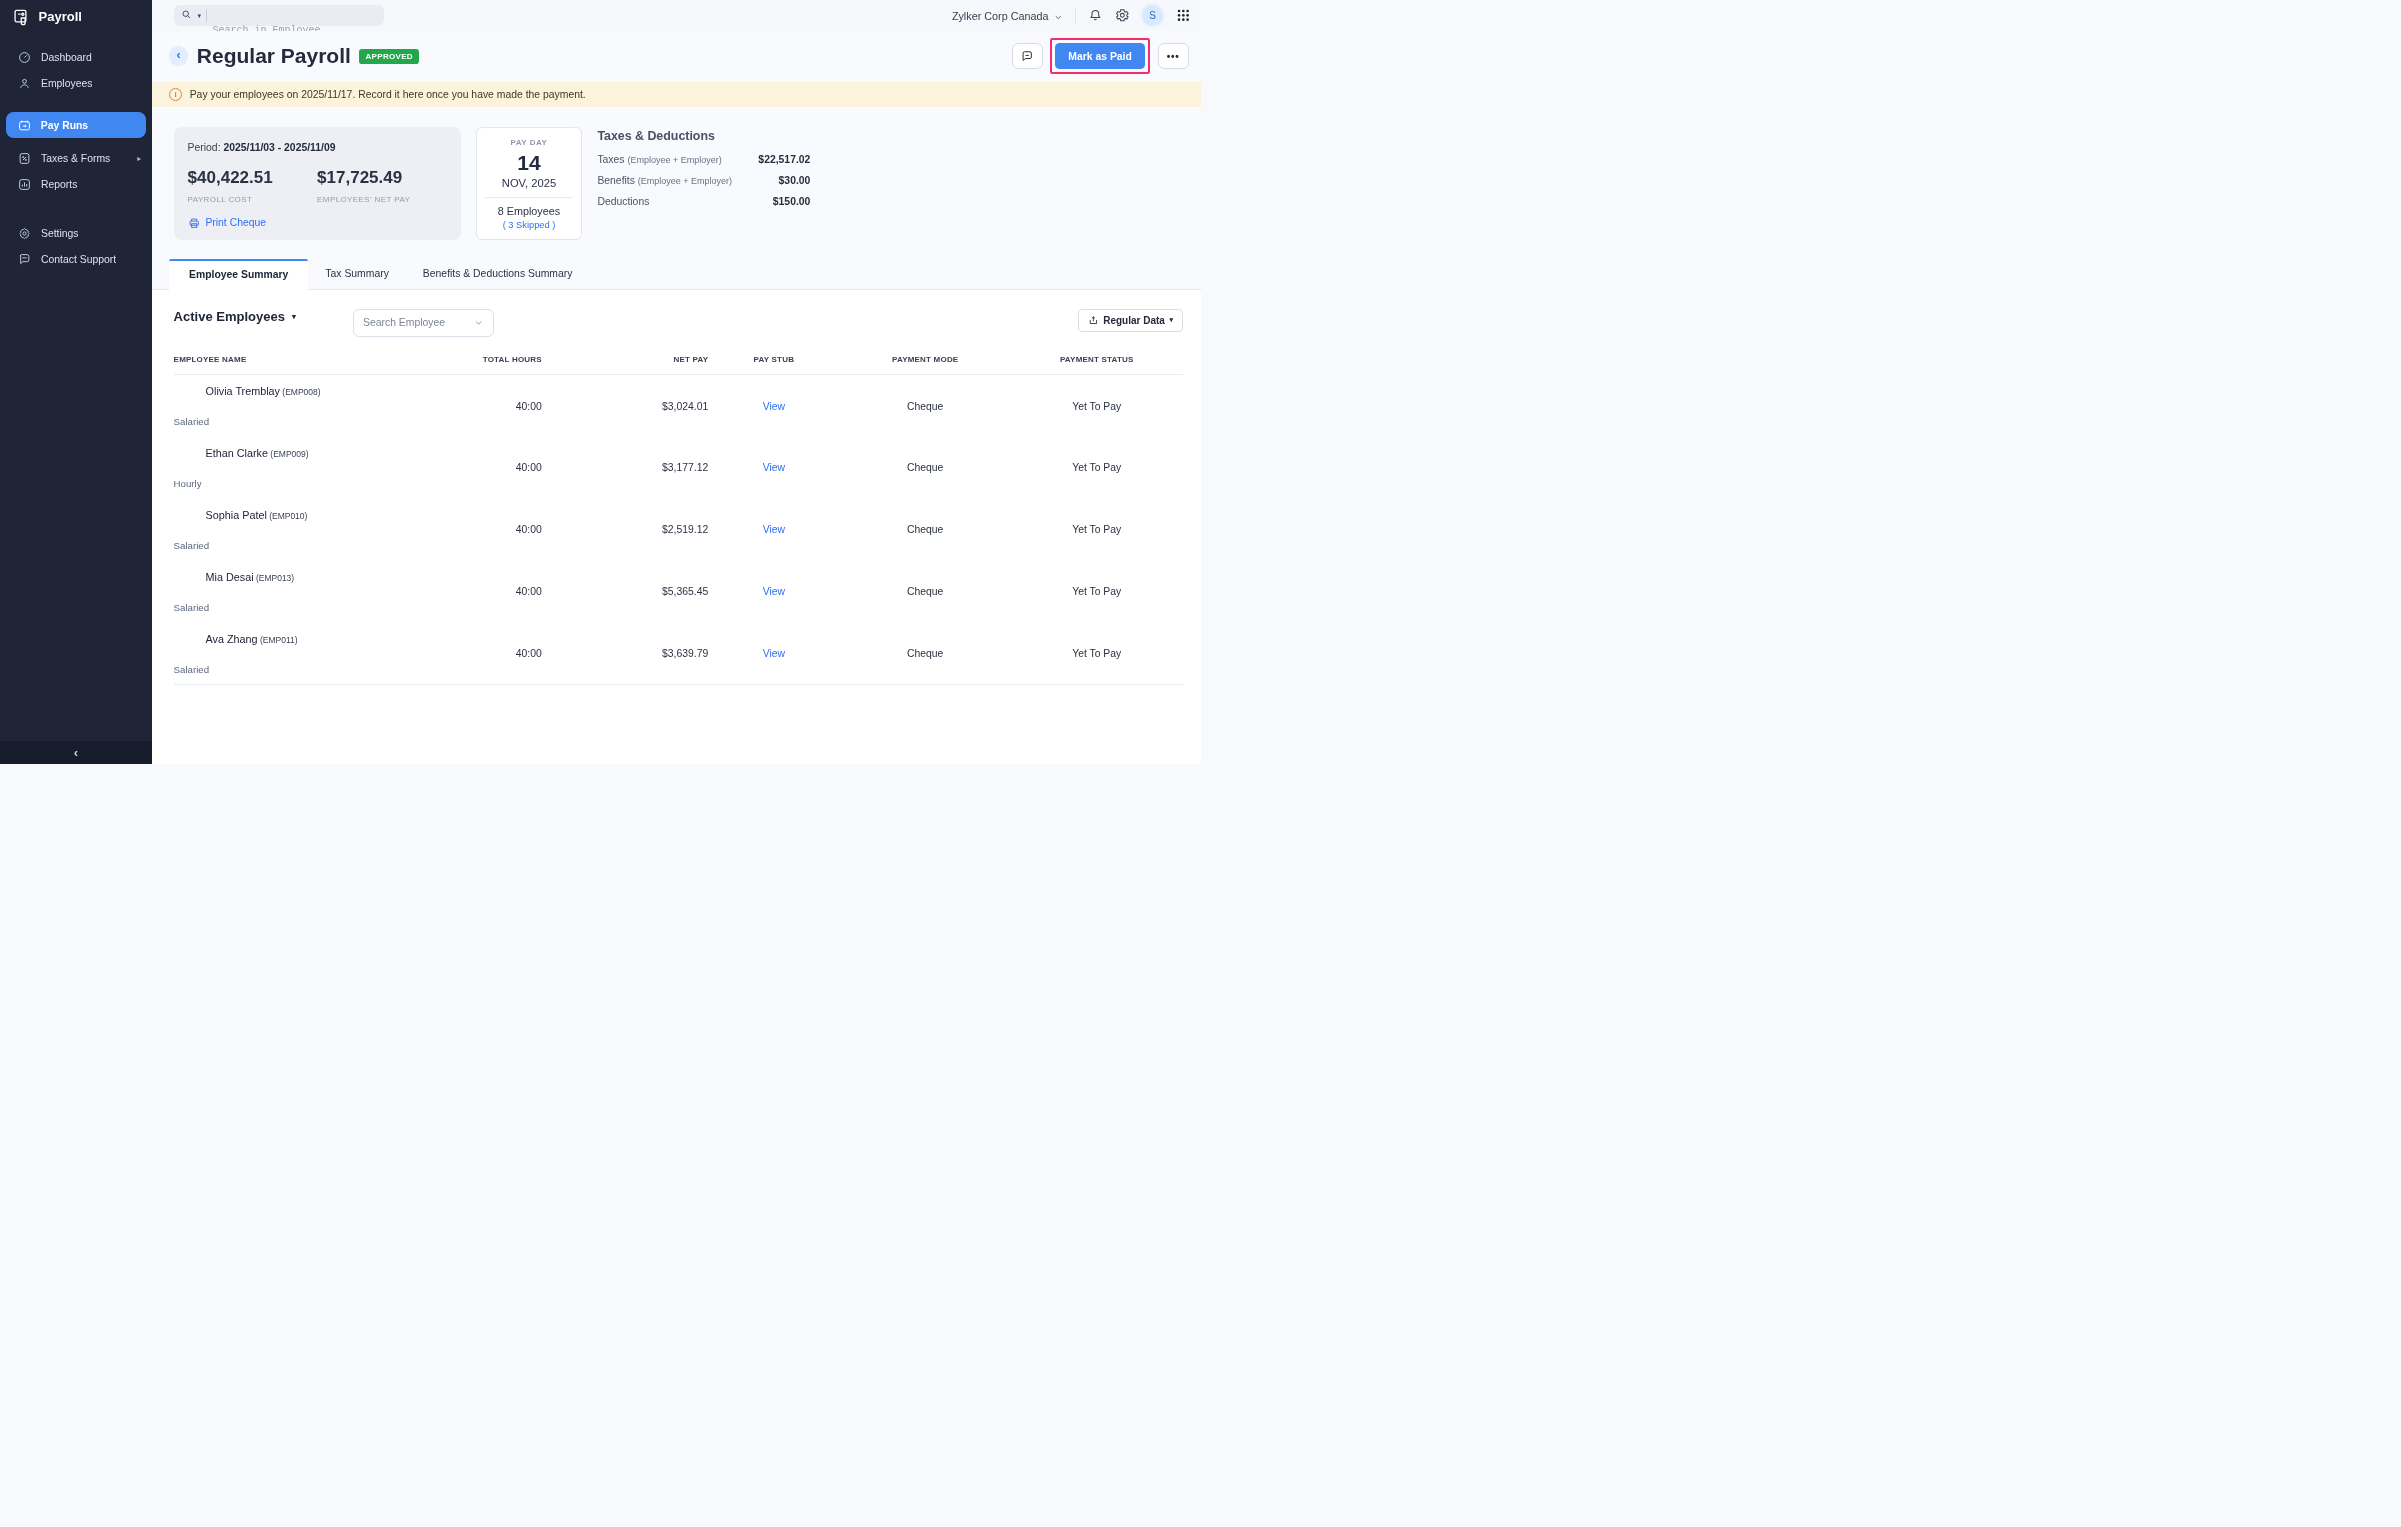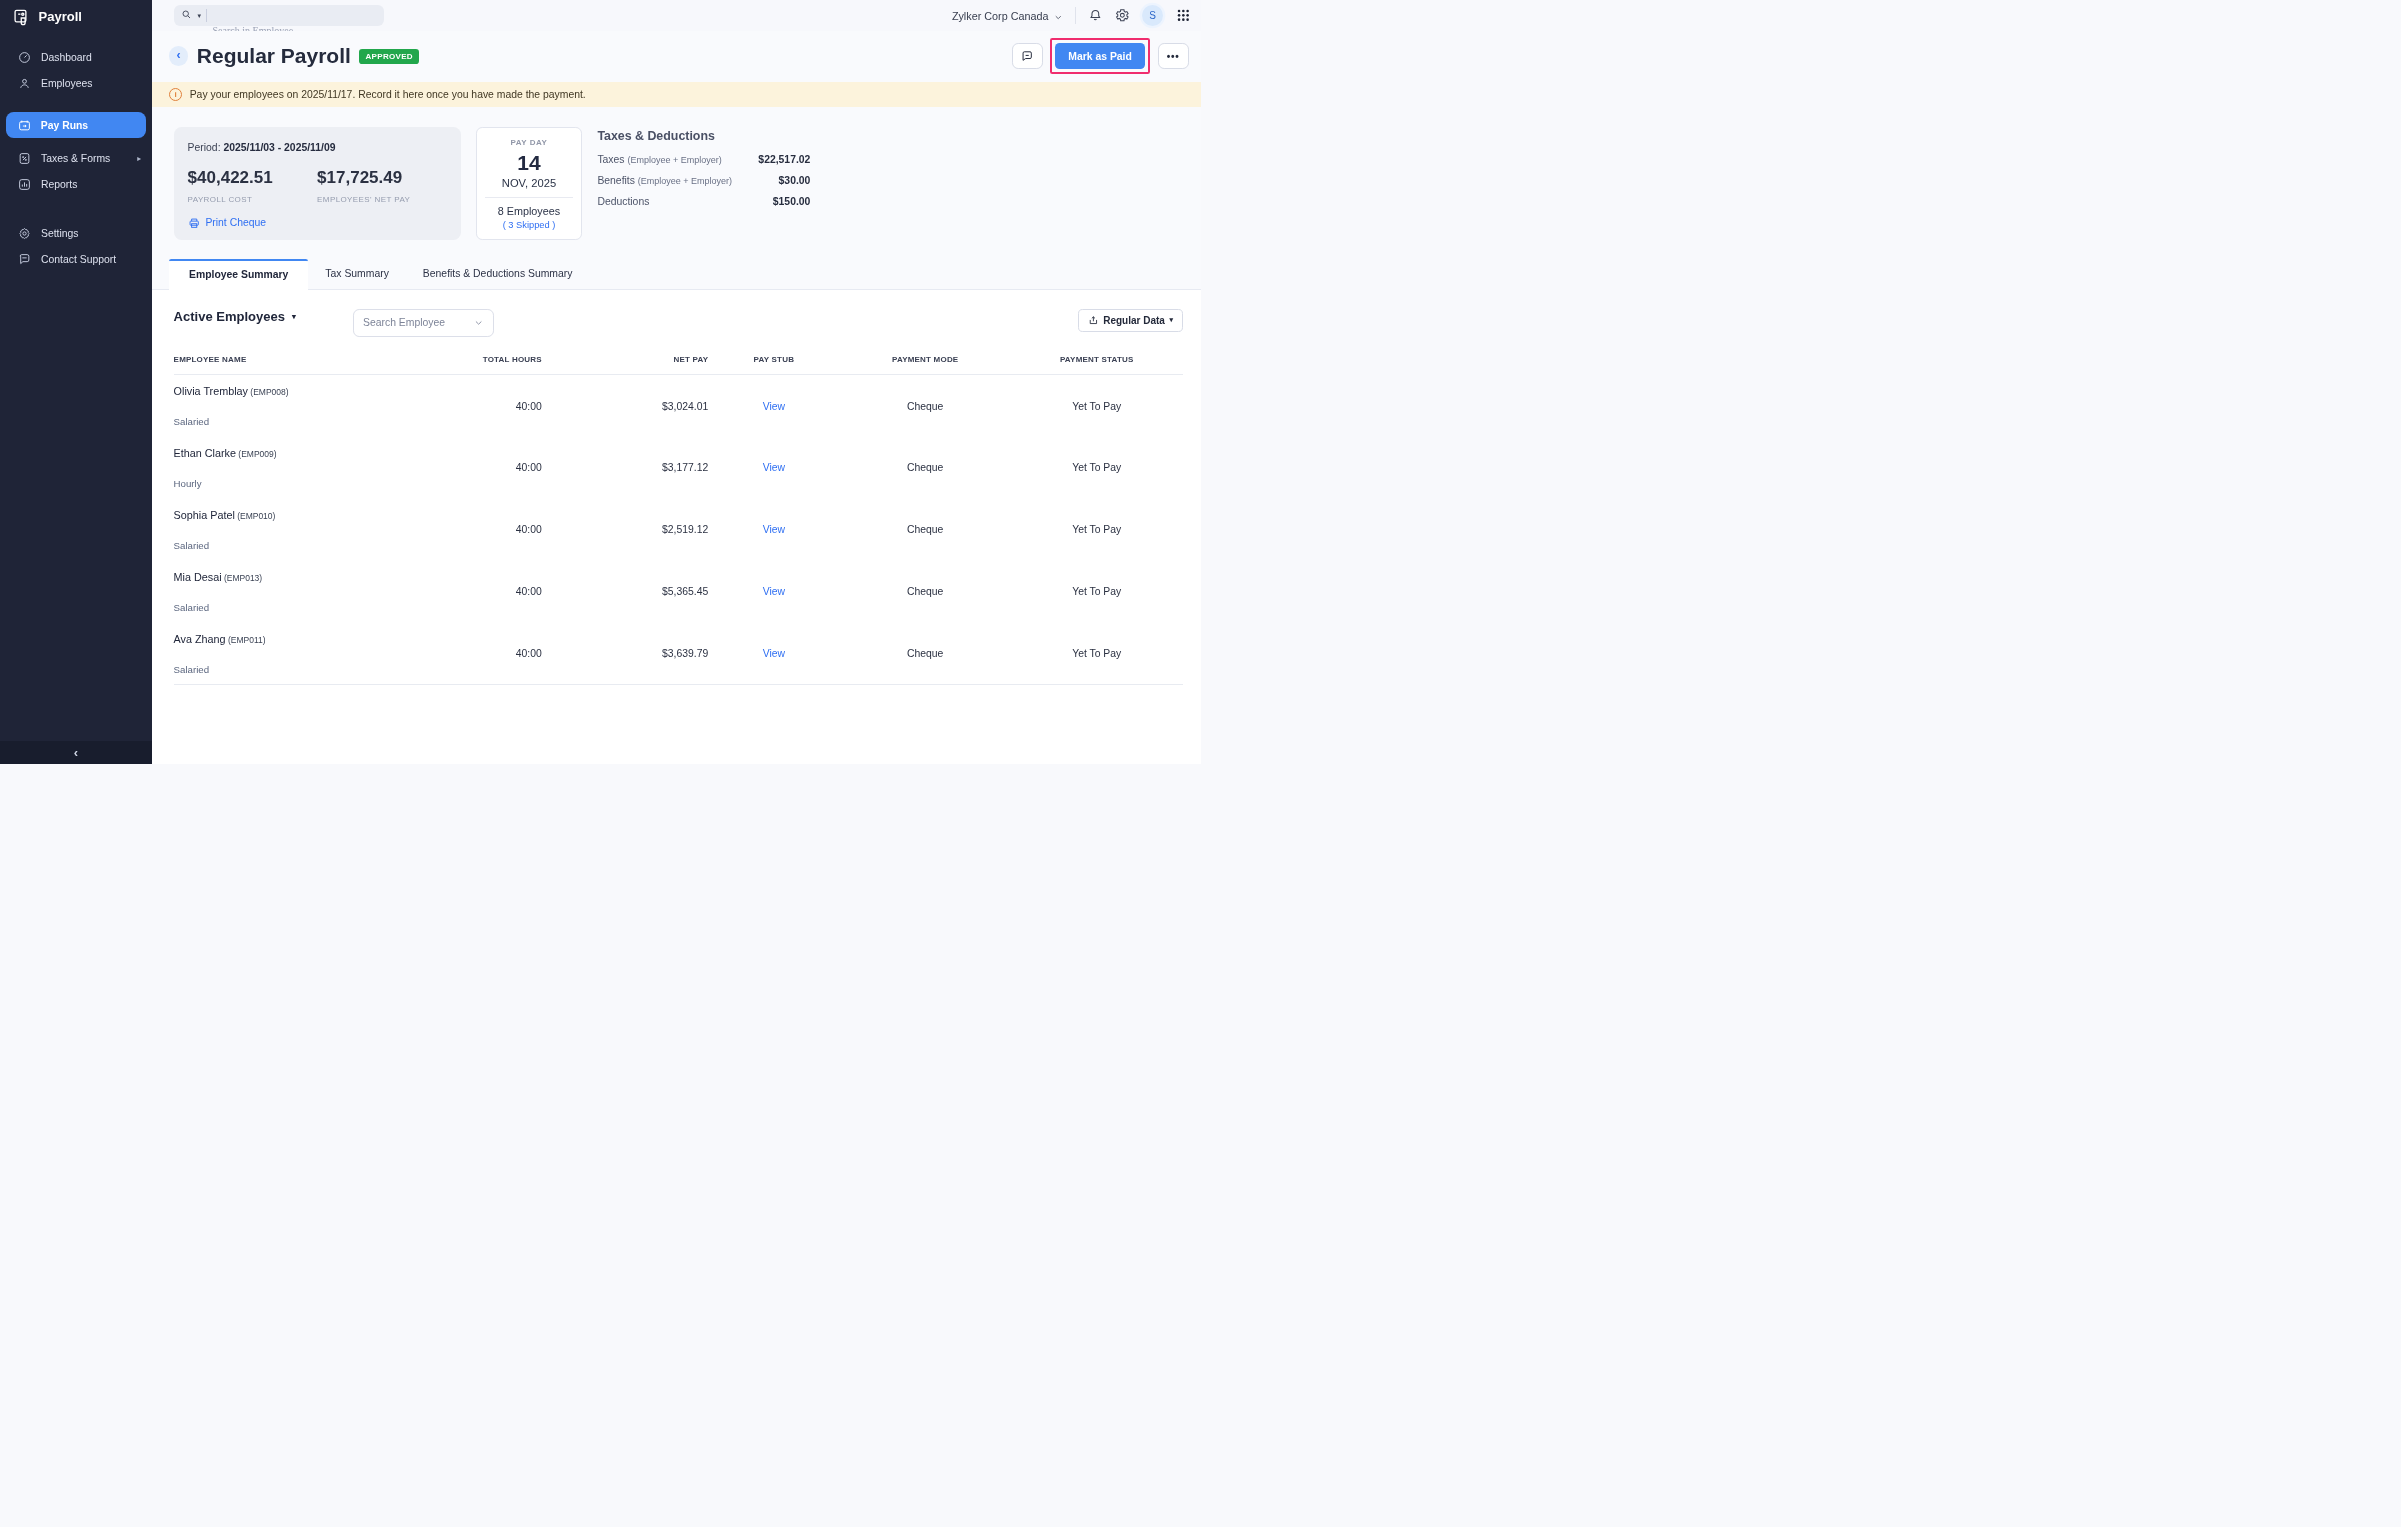--- a/index.html
+++ b/index.html
@@ -21,21 +21,21 @@
   .submenu-arrow { margin-left:auto; font-size:7.7px; color:#aeb6ca; }
   .collapse-bar { height:23px; background:#181d2d; display:flex; align-items:center; justify-content:center; color:#cfd5e4; font-size:13px; font-weight:700; cursor:pointer; }
 
   
   main { flex:1; display:flex; flex-direction:column; min-width:0; }
   .topbar { height:31px; background:#f7f8fc; display:flex; align-items:center; justify-content:space-between; padding:0 10.8px 0 21.6px; flex-shrink:0; }
   .search-pill { width:210px; height:21.6px; background:#e9ecf3; border-radius:6.2px; display:flex; align-items:center; padding:0 7.7px; gap:5.4px; color:#6d7489; }
   .search-pill svg { width:10.8px; height:10.8px; }
   .search-caret { font-size:7px; color:#3c4254; }
   .vdiv { width:0.8px; height:12.4px; background:#c9cede; }
-  .search-pill input { border:none; outline:none; background:transparent; font-size:10px; color:#3c4254; width:131px; font-family:Liberation Serif, serif;margin-top:29px; }
+  .search-pill input { border:none; outline:none; background:transparent; font-size:10px; color:#3c4254; width:131px; font-family:Liberation Mono, monospace;margin-top:29px; }
   .search-pill input::placeholder { color:#9aa1b4; }
   .top-right { display:flex; align-items:center; gap:12.4px; }
   .org { font-size:10.8px; color:#3a4051; display:flex; gap:5.4px; align-items:flex-end; cursor:pointer; }
   .chev svg { width:8.5px; height:8.5px; display:block; }
   .vsep { width:0.8px; height:17px; background:#e0e3ec; }
   .tb-icon { width:14.7px; height:14.7px; color:#3c4254; cursor:pointer; }
   .tb-icon svg { width:14.7px; height:14.7px; display:block; }
   .avatar { width:21px; height:21px; border-radius:50%; background:#d9e9fc; color:#2b66c9; display:flex; align-items:center; justify-content:center; font-size:10px; box-shadow:0 0 0 2.3px #edf4fe; cursor:pointer; }
 
   .content { flex:1; display:flex; flex-direction:column; background:#f9fafd; min-height:0; }
@@ -99,21 +99,21 @@
   .export-btn { margin-left:auto; height:23px; border:0.8px solid #d8dce7; border-radius:4.6px; background:#fff; display:flex; align-items:center; gap:4.6px; padding:0 8.5px; font-size:10px; color:#23293a; font-weight:600; cursor:pointer; }
   .export-btn svg { width:10.8px; height:10.8px; }
   .export-caret { font-size:7px; }
 
   table { width:100%; border-collapse:collapse; margin-top:18.5px; }
   th { font-size:8px; font-weight:700; color:#3a4053; letter-spacing:0.2px; padding-bottom:10px; border-bottom:0.8px solid #e8ebf1; }
   td { height:62px; font-size:10.4px; color:#2b3142; vertical-align:middle; }
   tr:last-child td { border-bottom:0.8px solid #e8ebf1; }
   .al { text-align:left; } .ar { text-align:right; } .ac { text-align:center; }
   .name-cell { display:flex; flex-direction:column; justify-content:space-between; height:42px; }
-  .ename { font-size:10.8px; color:#20263a; }
+  .ename { font-size:10.8px; color:#20263a;margin-left:32px; }
   .eid { font-size:8.5px; color:#3a4254; margin-left:2.3px; }
   .etype { font-size:9.7px; color:#5b667f; }
   .view-link { color:var(--link,#2f6ff2); cursor:pointer; }
 </style>
 </head>
 <body>
 
 <div class="app">
 
   <aside>

